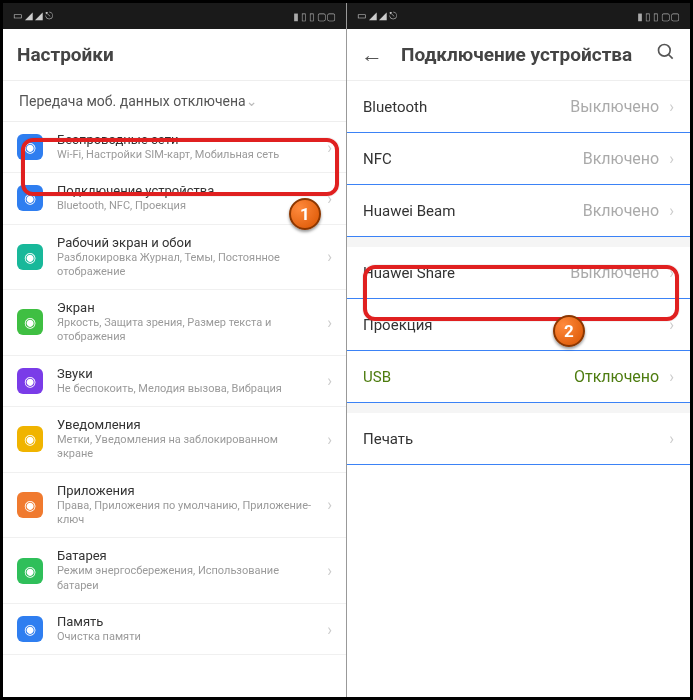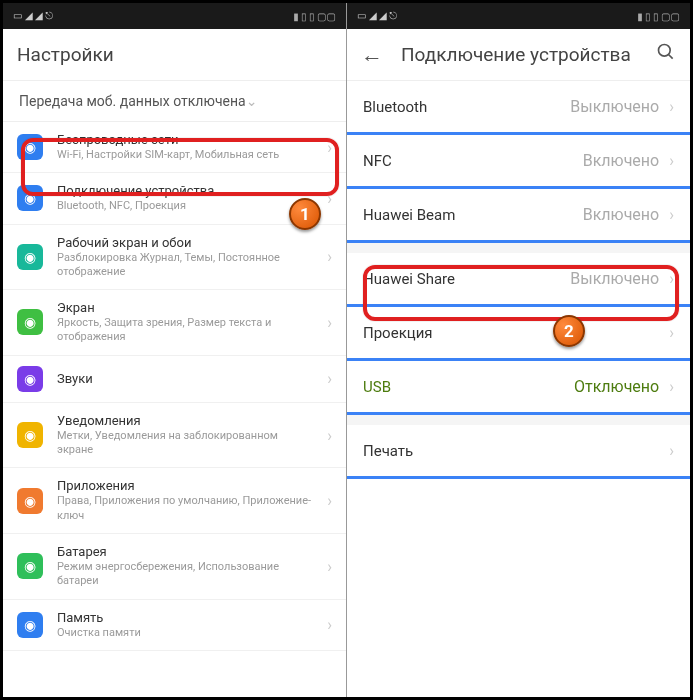--- a/index.html
+++ b/index.html
@@ -44,21 +44,21 @@
     padding: 0 14px;
     font-size: 19px;
     color: #333;
     border-bottom: 1px solid #eee;
   }
   .header .back-arrow {
     margin-right: 18px;
     font-size: 22px;
     color: #555;
   }
-  .header .title { flex: 1; color:#444; }
+  .header .title { flex: 1; color:#444;font-weight:bold; }
   .header .search-icon { color: #555; font-size: 20px; }
   .list { flex: 1; overflow: hidden; }
   .banner {
     padding: 12px 16px;
     font-size: 14px;
     color: #555;
     display: flex;
     align-items: center;
     border-bottom: 1px solid #eee;
   }
@@ -82,21 +82,21 @@
     font-size: 14px;
   }
   .item .txt { flex: 1; min-width: 0; }
   .item .lbl { font-size: 13px; color: #333; }
   .item .sub { font-size: 11px; color: #9a9a9a; line-height: 1.3; margin-top: 1px; }
   .item .chev { color: #ccc; font-size: 16px; }
   .simple-item {
     display: flex;
     align-items: center;
     padding: 16px 16px;
-    border-bottom: 3px solid #3b82f6;
+    border-bottom: 1px solid #3b82f6;
     gap: 10px;
   }
   .simple-item .lbl { flex: 1; font-size: 15px; color: #333; }
   .simple-item .status { font-size: 16px; color: #aaa; }
   .simple-item .chev { color: #ccc; font-size: 16px; }
   .simple-item.disabled .lbl, .simple-item.disabled .status { color: #4d7c0f; }
   .section-gap { height: 10px; background: #f5f5f5; }
   .hl {
     position: absolute;
     border: 4px solid #e02020;
@@ -185,20 +185,21 @@
     <div class="txt">
       <div class="lbl">Экран</div>
       <div class="sub">Яркость, Защита зрения, Размер текста и отображения</div>
     </div>
     <div class="chev">›</div>
   </div>
           <div class="item">
     <div class="icon ic-purple">◉</div>
     <div class="txt">
       <div class="lbl">Звуки</div>
+      <div class="sub">Не беспокоить, Мелодия вызова, Вибрация</div>
     </div>
     <div class="chev">›</div>
   </div>
           <div class="item">
     <div class="icon ic-yellow">◉</div>
     <div class="txt">
       <div class="lbl">Уведомления</div>
       <div class="sub">Метки, Уведомления на заблокированном экране</div>
     </div>
     <div class="chev">›</div>

